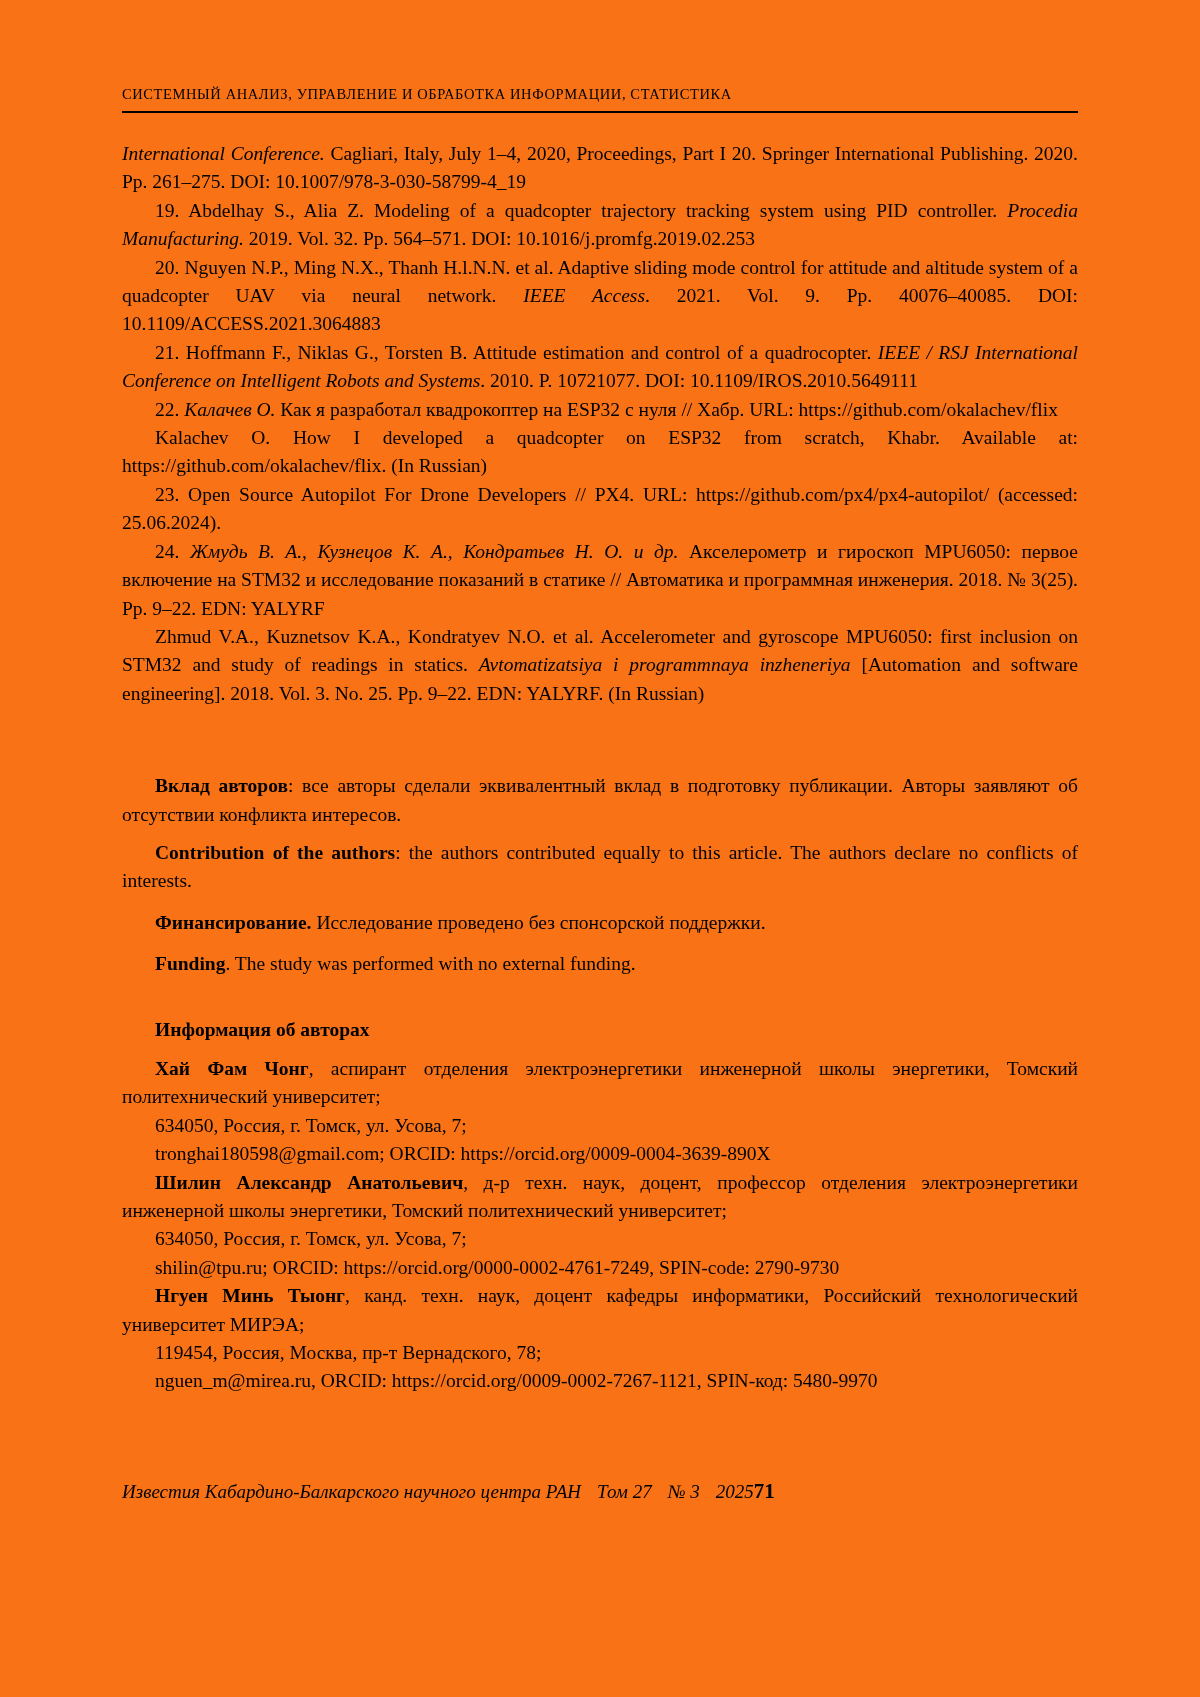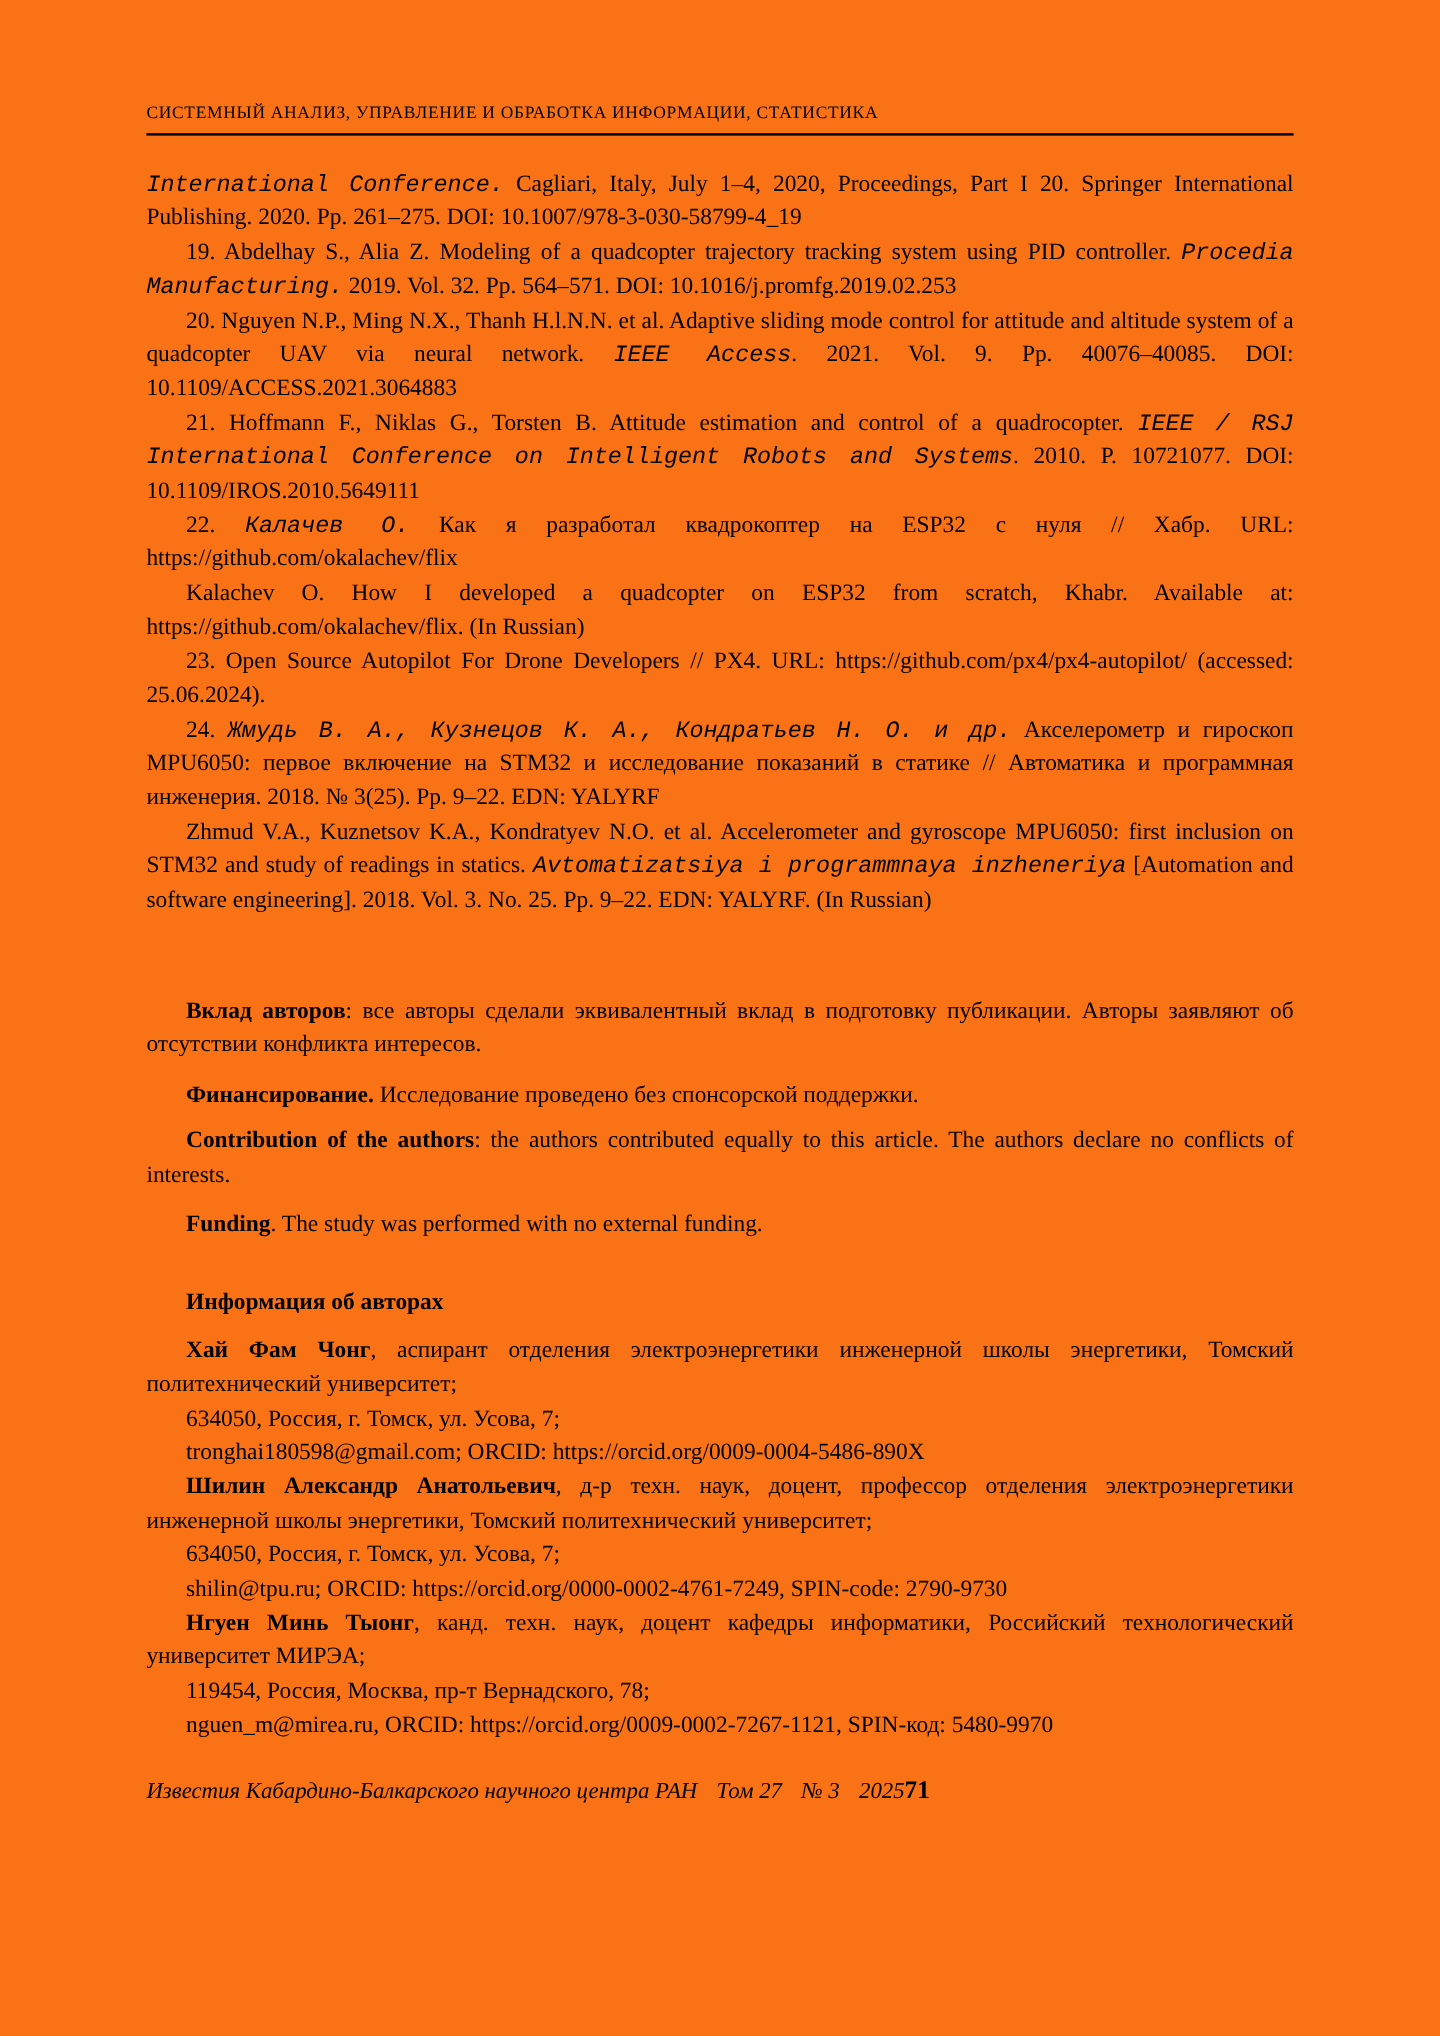--- a/index.html
+++ b/index.html
@@ -36,21 +36,21 @@
     font-size: 19.5px;
     line-height: 28.4px;
     text-align: justify;
   }
   .doc-body p {
     text-indent: 33px;
   }
   .doc-body p.noindent {
     text-indent: 0;
   }
-  .it { font-style: italic; font-family: Liberation Mono, monospace; }
+  .it { font-style: italic; }
   .bd { font-weight: bold; }
   .page-footer {
     position: absolute;
     left: 122px;
     right: 122px;
     top: 1479px;
     display: flex;
     align-items: baseline;
     font-size: 19px;
   }
@@ -77,27 +77,27 @@
         <p class="noindent"><span class="it">International Conference.</span><span> Cagliari, Italy, July 1–4, 2020, Proceedings, Part I 20. Springer International Publishing. 2020. Pp. 261–275. DOI: 10.1007/978-3-030-58799-4_19</span></p>
         <p><span>19. Abdelhay S., Alia Z. Modeling of a quadcopter trajectory tracking system using PID controller. </span><span class="it">Procedia Manufacturing.</span><span> 2019. Vol. 32. Pp. 564–571. DOI: 10.1016/j.promfg.2019.02.253</span></p>
         <p><span>20. Nguyen N.P., Ming N.X., Thanh H.l.N.N. et al. Adaptive sliding mode control for attitude and altitude system of a quadcopter UAV via neural network. </span><span class="it">IEEE Access</span><span>. 2021. Vol. 9. Pp. 40076–40085. DOI: 10.1109/ACCESS.2021.3064883</span></p>
         <p><span>21. Hoffmann F., Niklas G., Torsten B. Attitude estimation and control of a quadrocopter. </span><span class="it">IEEE / RSJ International Conference on Intelligent Robots and Systems</span><span>. 2010. P. 10721077. DOI: 10.1109/IROS.2010.5649111</span></p>
         <p><span>22. </span><span class="it">Калачев О.</span><span> Как я разработал квадрокоптер на ESP32 с нуля // Хабр. URL: https://github.com/okalachev/flix</span></p>
         <p><span>Kalachev O. How I developed a quadcopter on ESP32 from scratch, Khabr. Available at: https://github.com/okalachev/flix. (In Russian)</span></p>
         <p><span>23. Open Source Autopilot For Drone Developers // PX4. URL: https://github.com/px4/px4-autopilot/ (accessed: 25.06.2024).</span></p>
         <p><span>24. </span><span class="it">Жмудь В. А., Кузнецов К. А., Кондратьев Н. О. и др.</span><span> Акселерометр и гироскоп MPU6050: первое включение на STM32 и исследование показаний в статике // Автоматика и программная инженерия. 2018. № 3(25). Pp. 9–22. EDN: YALYRF</span></p>
         <p><span>Zhmud V.A., Kuznetsov K.A., Kondratyev N.O. et al. Accelerometer and gyroscope MPU6050: first inclusion on STM32 and study of readings in statics. </span><span class="it">Avtomatizatsiya i programmnaya inzheneriya</span><span> [Automation and software engineering]. 2018. Vol. 3. No. 25. Pp. 9–22. EDN: YALYRF. (In Russian)</span></p>
         <p style="margin-top: 64px;"><span class="bd">Вклад авторов</span><span>: все авторы сделали эквивалентный вклад в подготовку публикации. Авторы заявляют об отсутствии конфликта интересов.</span></p>
+        <p style="margin-top: 10px;"><span class="bd">Contribution of the authors</span><span>: the authors contributed equally to this article. The authors declare no conflicts of interests.</span></p>
         <p style="margin-top: 13px;"><span class="bd">Финансирование.</span><span> Исследование проведено без спонсорской поддержки.</span></p>
-        <p style="margin-top: 10px;"><span class="bd">Contribution of the authors</span><span>: the authors contributed equally to this article. The authors declare no conflicts of interests.</span></p>
         <p style="margin-top: 13px;"><span class="bd">Funding</span><span>. The study was performed with no external funding.</span></p>
         <p style="margin-top: 37px;"><span class="bd">Информация об авторах</span></p>
         <p style="margin-top: 11px;"><span class="bd">Хай Фам Чонг</span><span>, аспирант отделения электроэнергетики инженерной школы энергетики, Томский политехнический университет;</span></p>
         <p><span>634050, Россия, г. Томск, ул. Усова, 7;</span></p>
-        <p><span>tronghai180598@gmail.com; ORCID: https://orcid.org/0009-0004-5486-890X</span></p>
+        <p><span>tronghai180598@gmail.com; ORCID: https://orcid.org/0009-0004-3639-890X</span></p>
         <p><span class="bd">Шилин Александр Анатольевич</span><span>, д-р техн. наук, доцент, профессор отделения электроэнергетики инженерной школы энергетики, Томский политехнический университет;</span></p>
         <p><span>634050, Россия, г. Томск, ул. Усова, 7;</span></p>
         <p><span>shilin@tpu.ru; ORCID: https://orcid.org/0000-0002-4761-7249, SPIN-code: 2790-9730</span></p>
         <p><span class="bd">Нгуен Минь Тыонг</span><span>, канд. техн. наук, доцент кафедры информатики, Российский технологический университет МИРЭА;</span></p>
         <p><span>119454, Россия, Москва, пр-т Вернадского, 78;</span></p>
         <p><span>nguen_m@mirea.ru, ORCID: https://orcid.org/0009-0002-7267-1121, SPIN-код: 5480-9970</span></p>
       </div>
   </div>
 
   <div class="page-footer">

